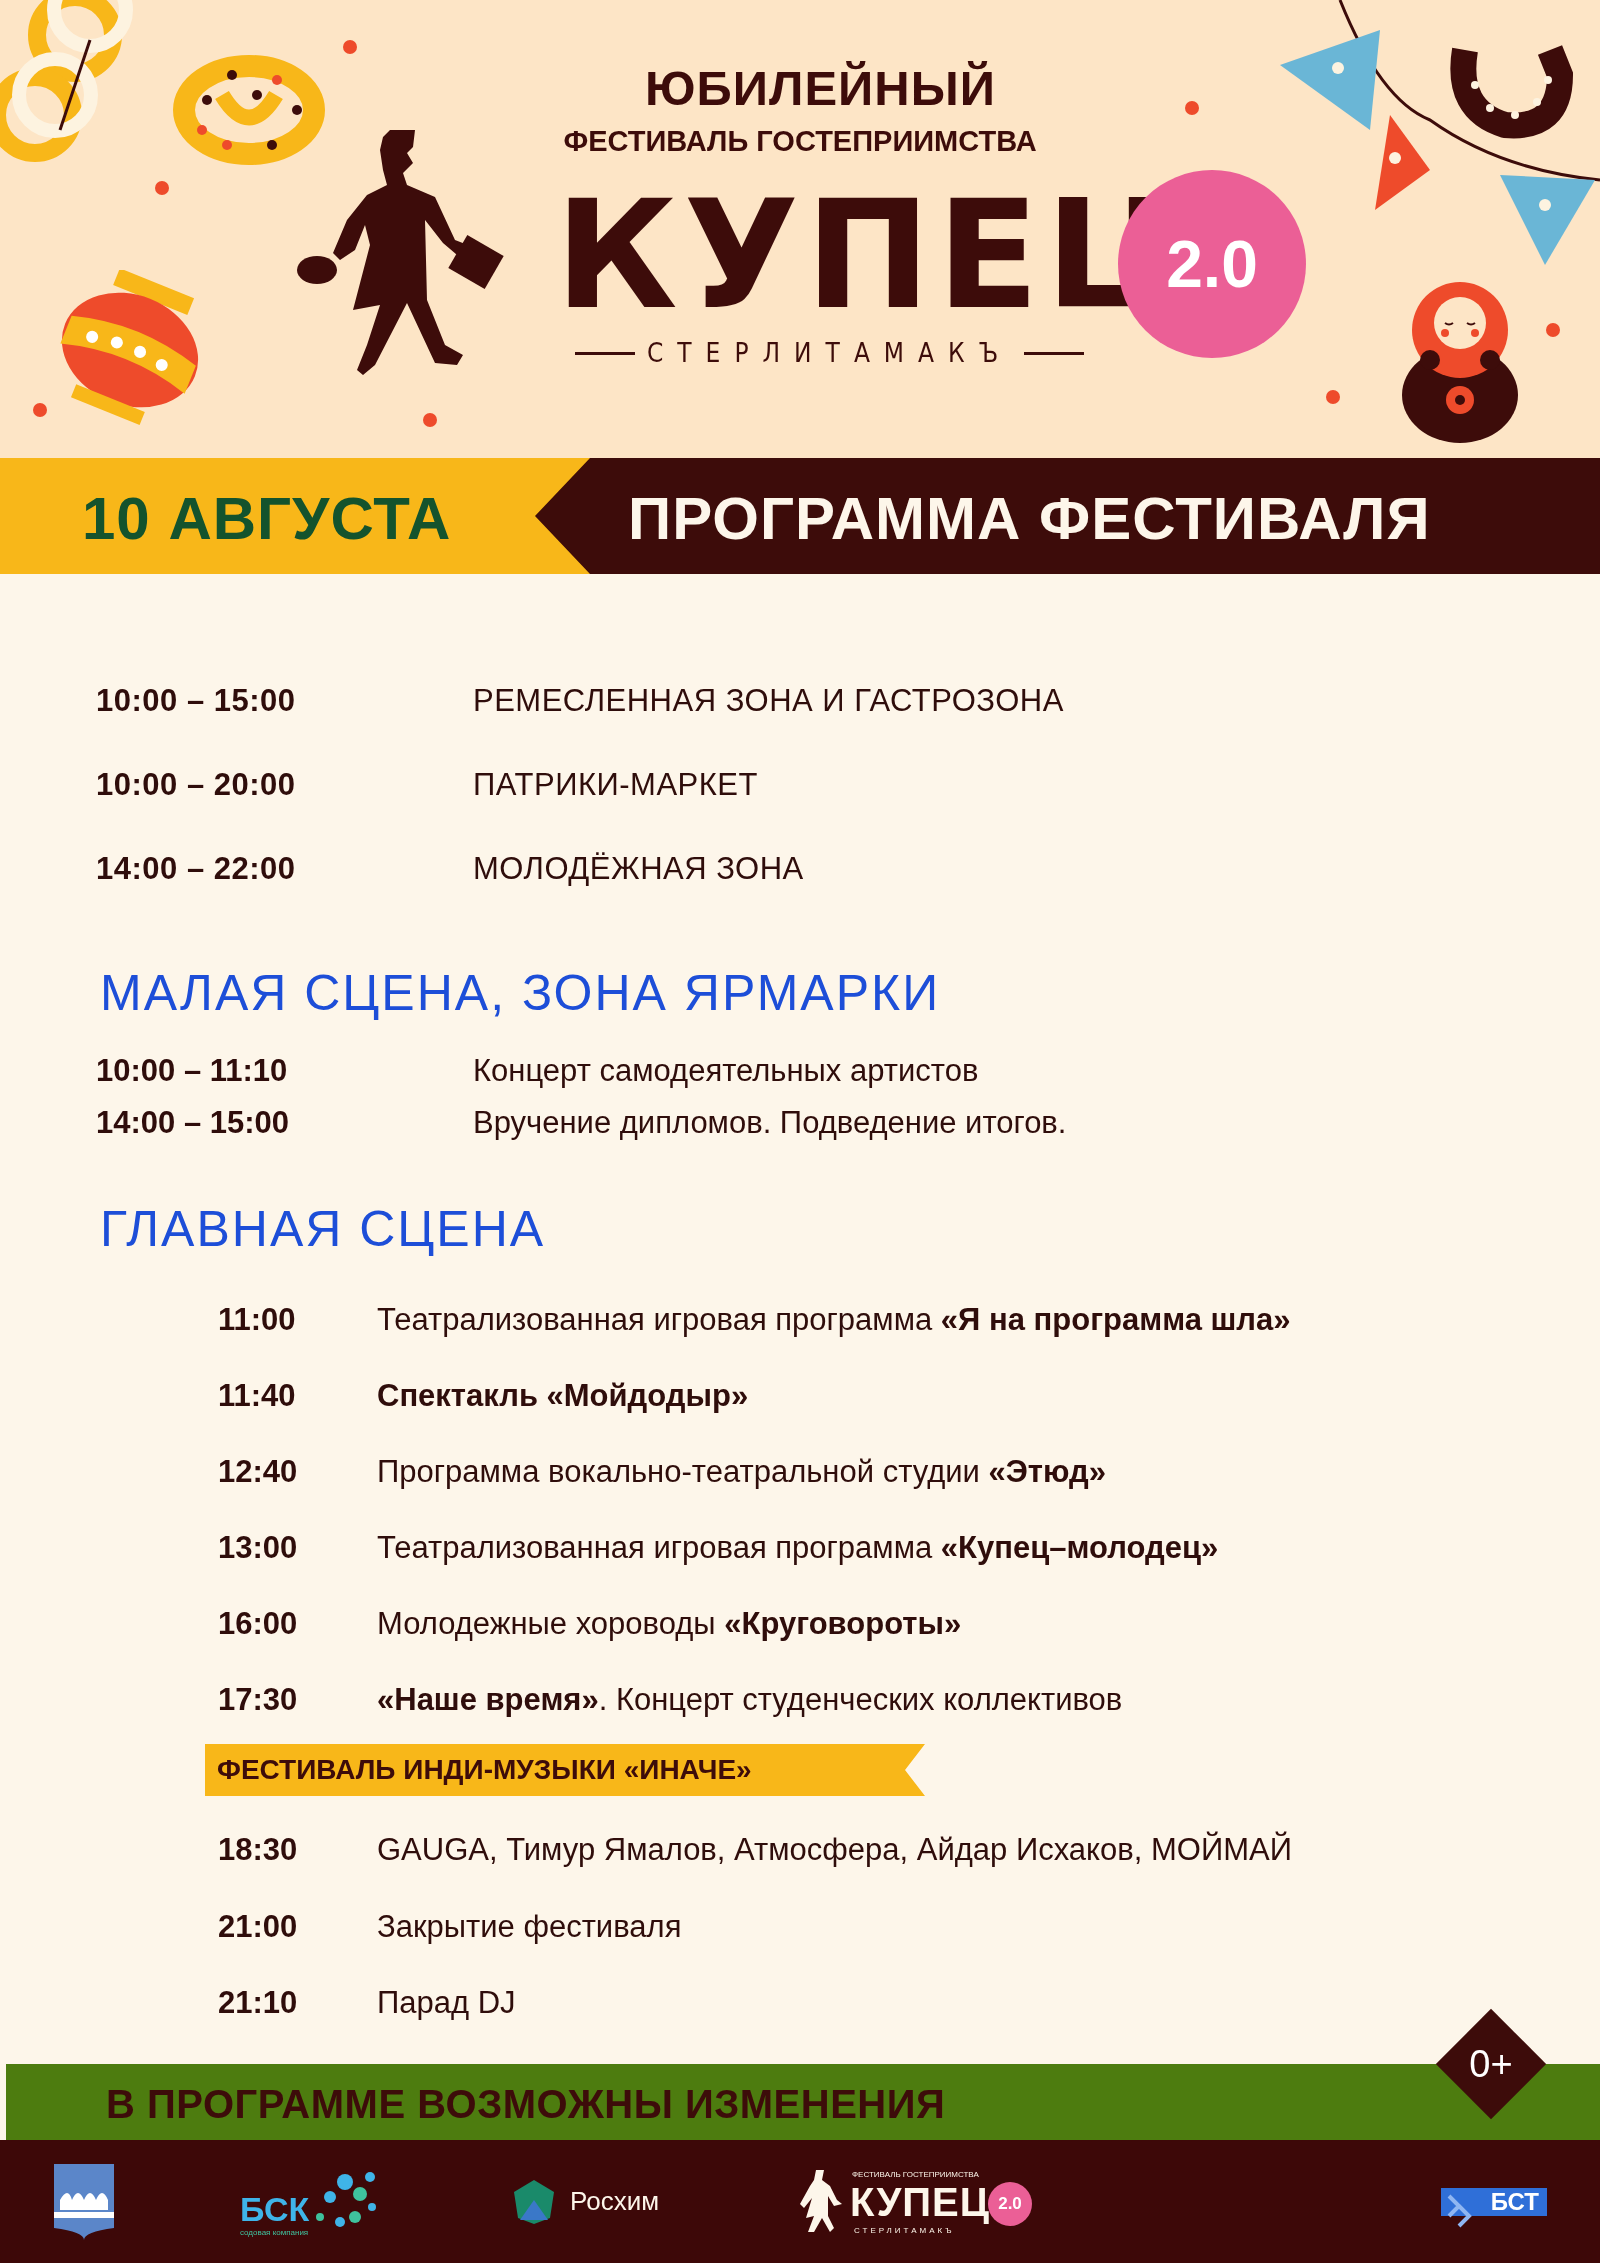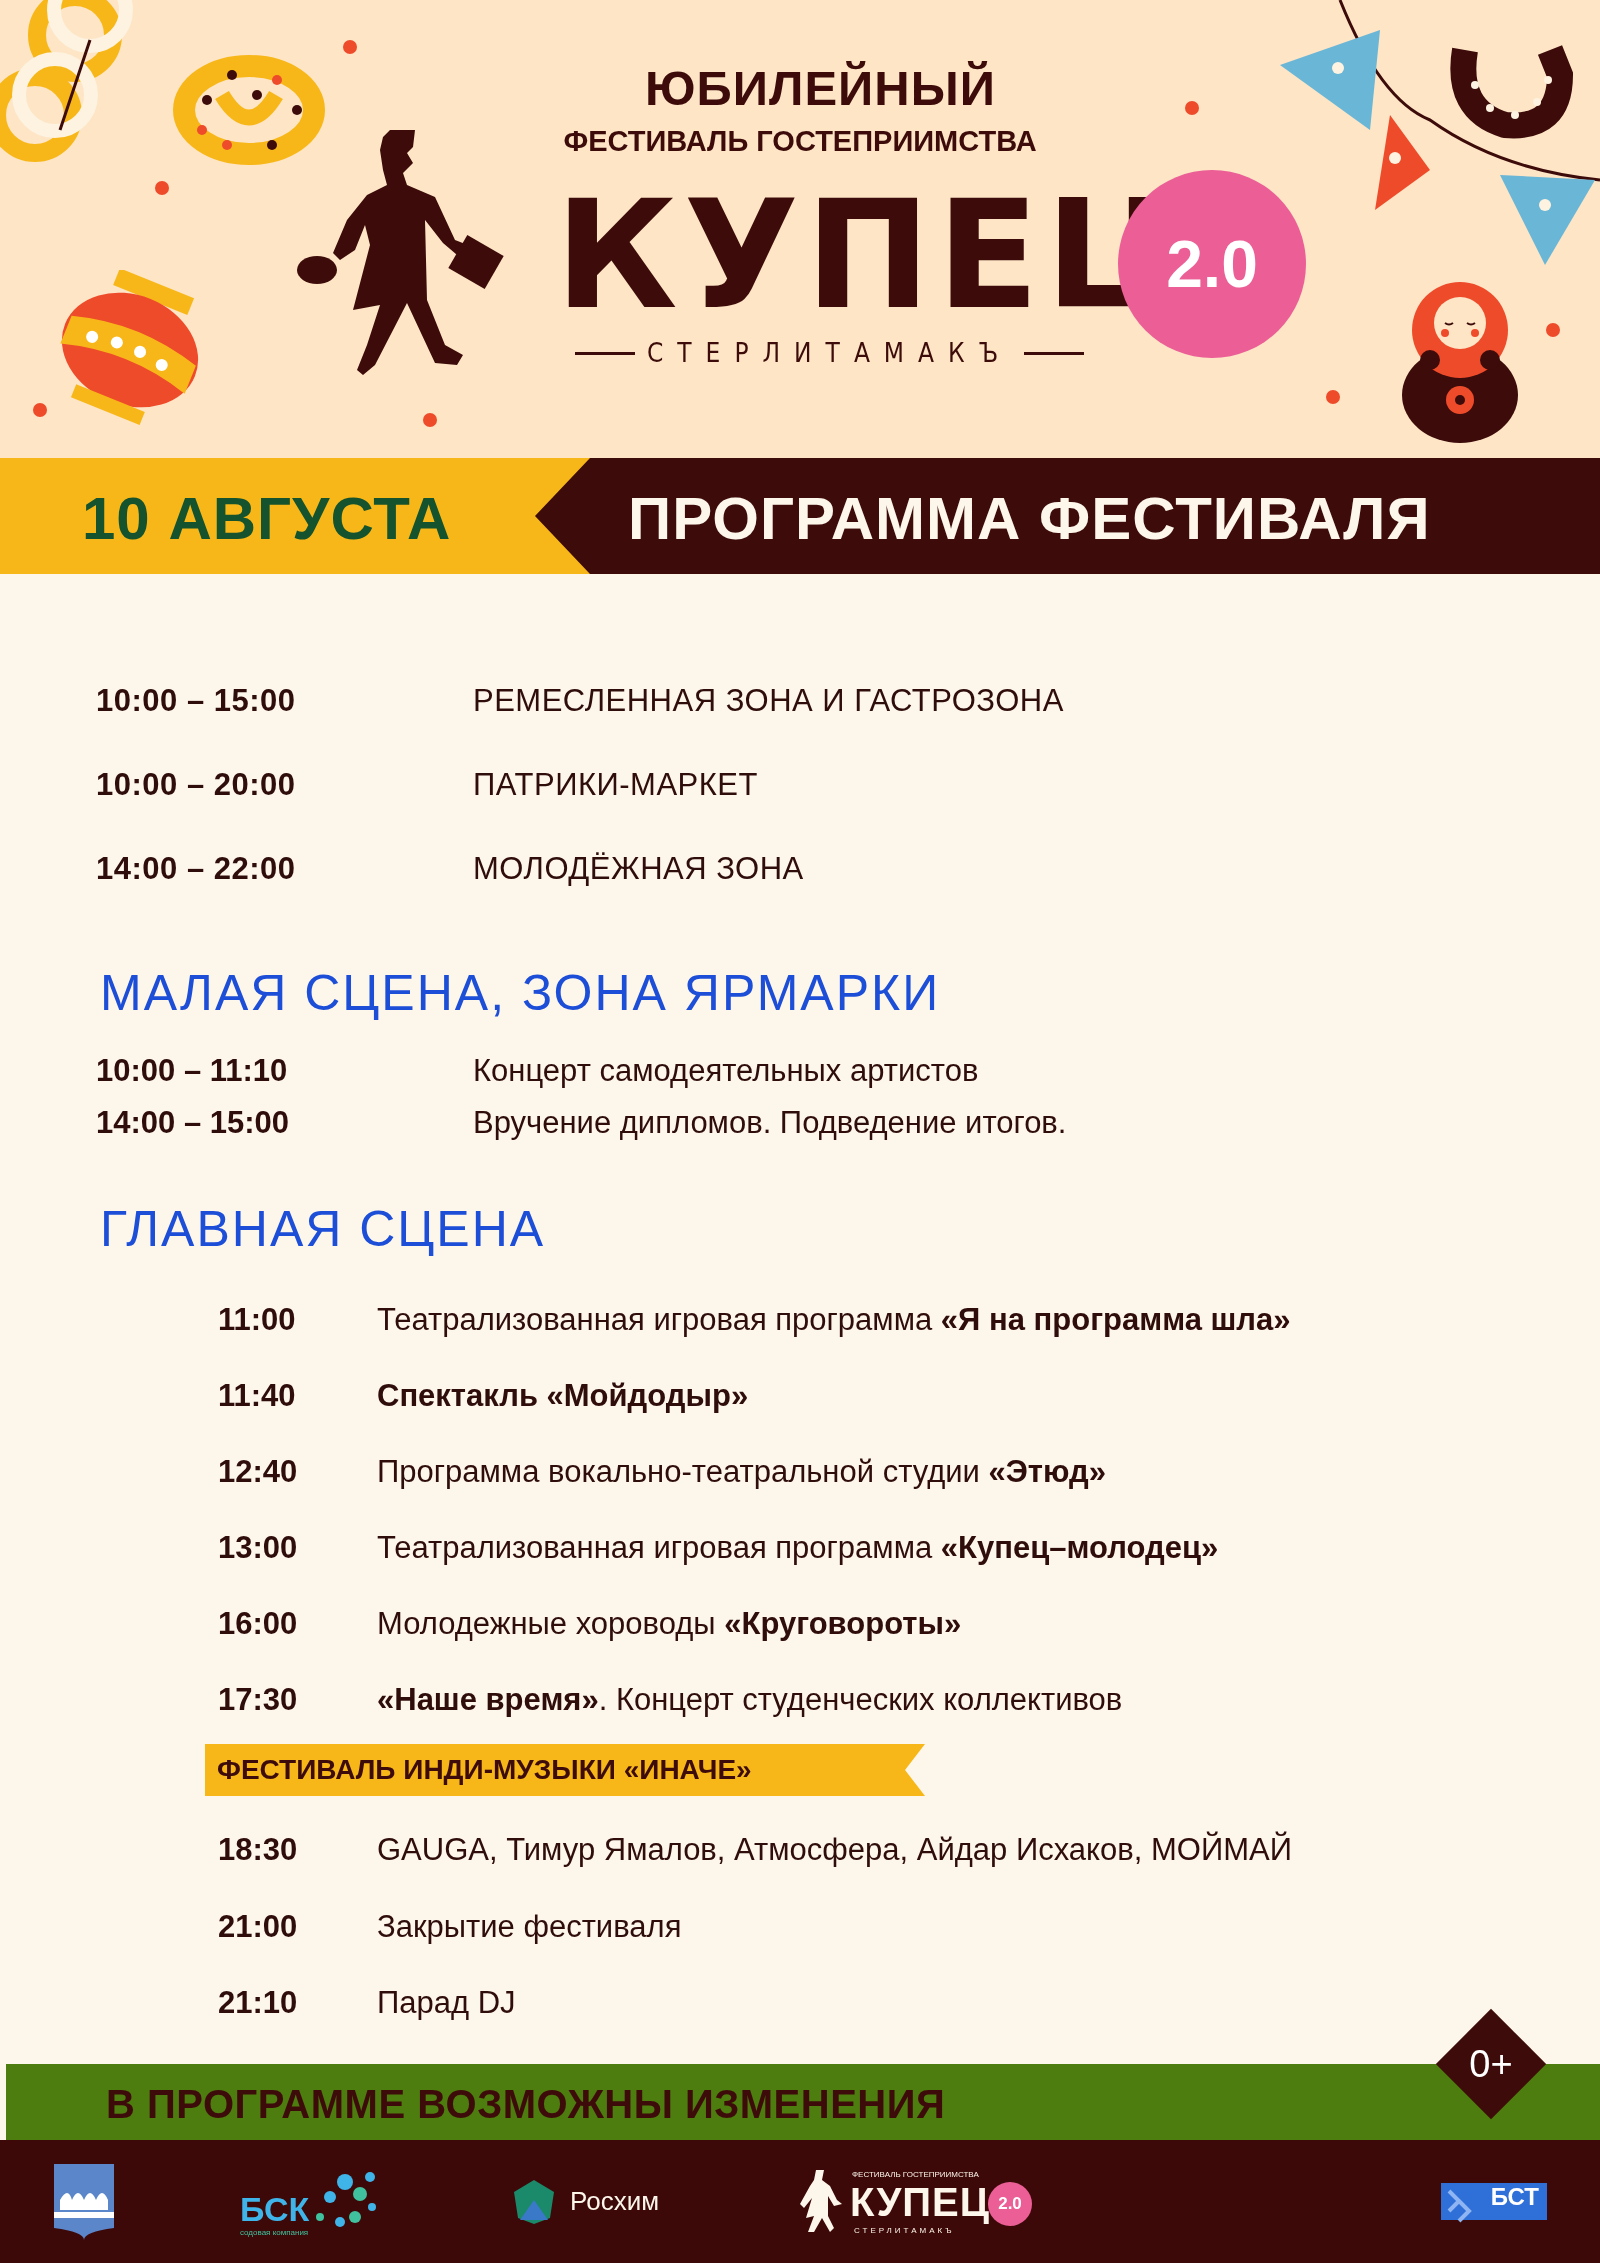--- a/index.html
+++ b/index.html
@@ -266,20 +266,20 @@
       <span style="position:absolute;left:60px;top:8px;font-size:8px;color:#fdf6ea;white-space:nowrap">ФЕСТИВАЛЬ ГОСТЕПРИИМСТВА</span>
       <span style="position:absolute;left:58px;top:18px;font-size:40px;font-weight:700;color:#fdf6ea;letter-spacing:1px">КУПЕЦ</span>
       <span style="position:absolute;left:62px;top:64px;font-size:8px;color:#fdf6ea;letter-spacing:3px">СТЕРЛИТАМАКЪ</span>
       <span style="position:absolute;left:196px;top:20px;width:44px;height:44px;border-radius:50%;background:#eb5f96;color:#fff;font-size:17px;font-weight:700;display:flex;align-items:center;justify-content:center">2.0</span>
       <svg style="position:absolute;left:0;top:6px" width="55" height="68" viewBox="0 0 55 68">
         <path d="M24 2 L32 2 L30 12 L38 18 L45 32 L50 36 L42 38 L36 28 L36 48 L42 60 L38 64 L30 50 L22 64 L16 64 L22 48 L14 50 L20 30 L12 40 L8 36 L18 18 L22 12 Z" fill="#fdf6ea"></path>
       </svg>
     </div>
   </div>
   <div class="logo" style="left:1441px">
-    <div style="width:106px;height:37px;background:#2f6fd8;display:flex;align-items:flex-start;justify-content:flex-end;padding-right:8px;position:relative">
+    <div style="width:106px;height:28px;background:#2f6fd8;display:flex;align-items:flex-start;justify-content:flex-end;padding-right:8px;position:relative">
       <svg style="position:absolute;left:4px;top:4px" width="28" height="36" viewBox="0 0 28 36">
         <path d="M4 4 L14 14 L4 24 M14 14 L24 24 L14 34" stroke="#8fb6f2" stroke-width="4" fill="none"></path>
       </svg>
       <span style="color:#fff;font-weight:700;font-size:24px">БСТ</span>
     </div>
   </div>
 </div>
 
 </body></html>

